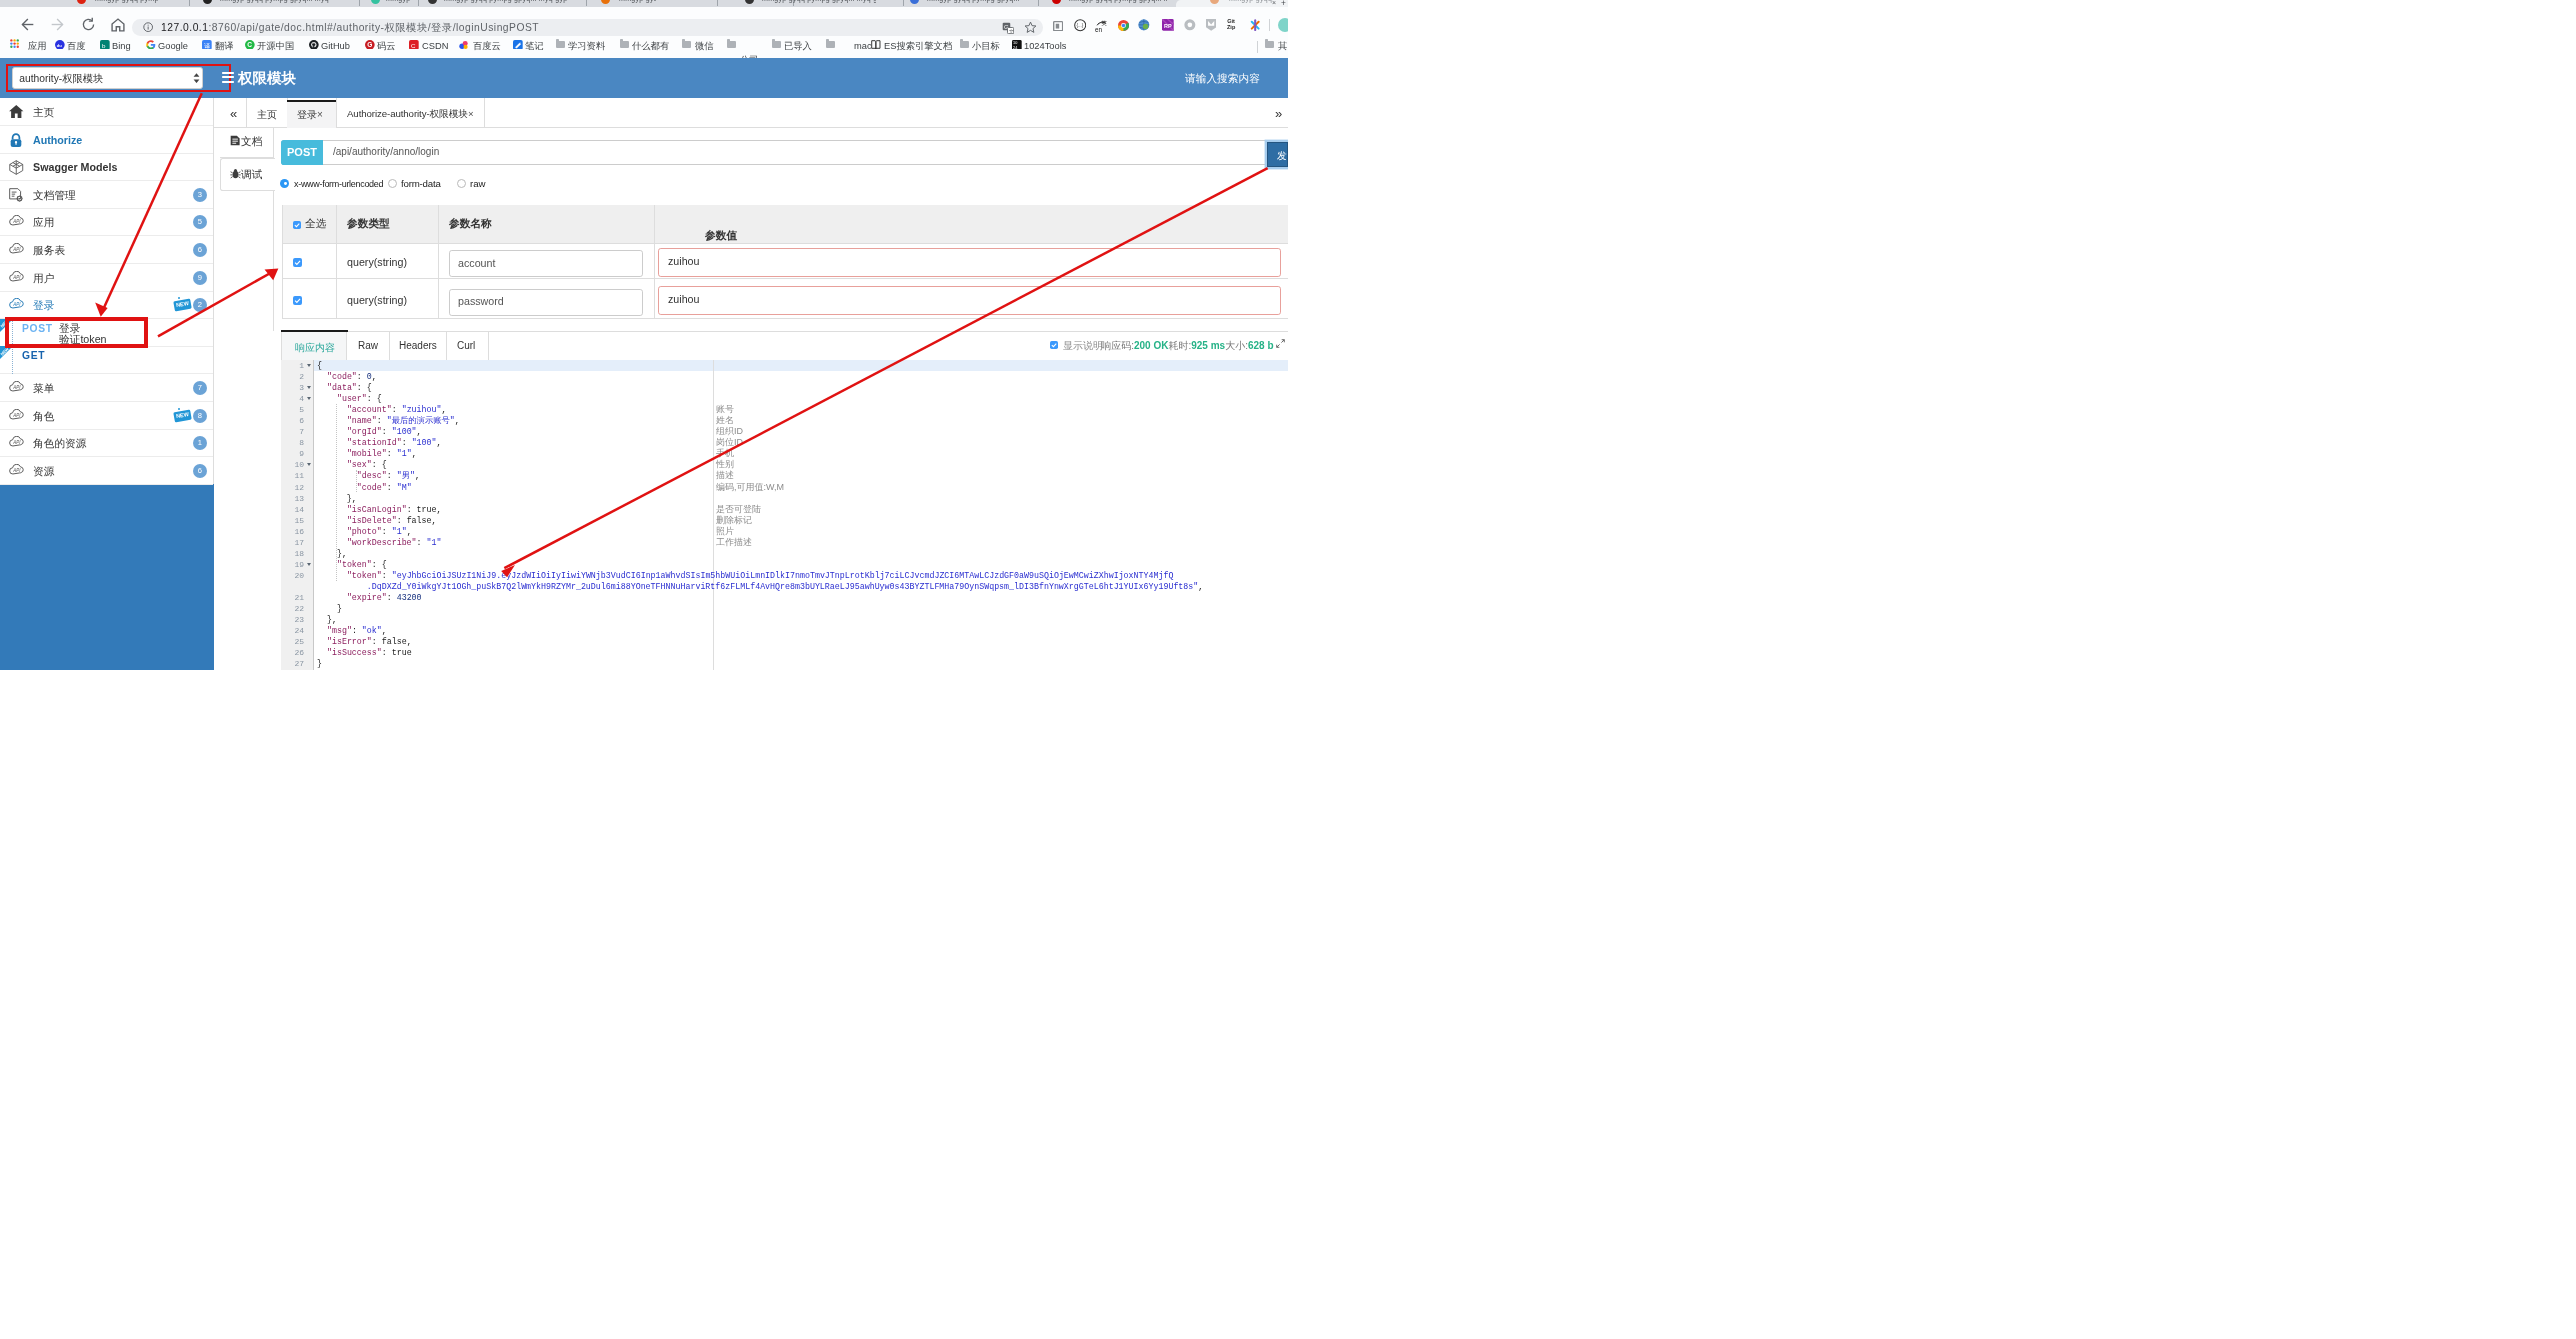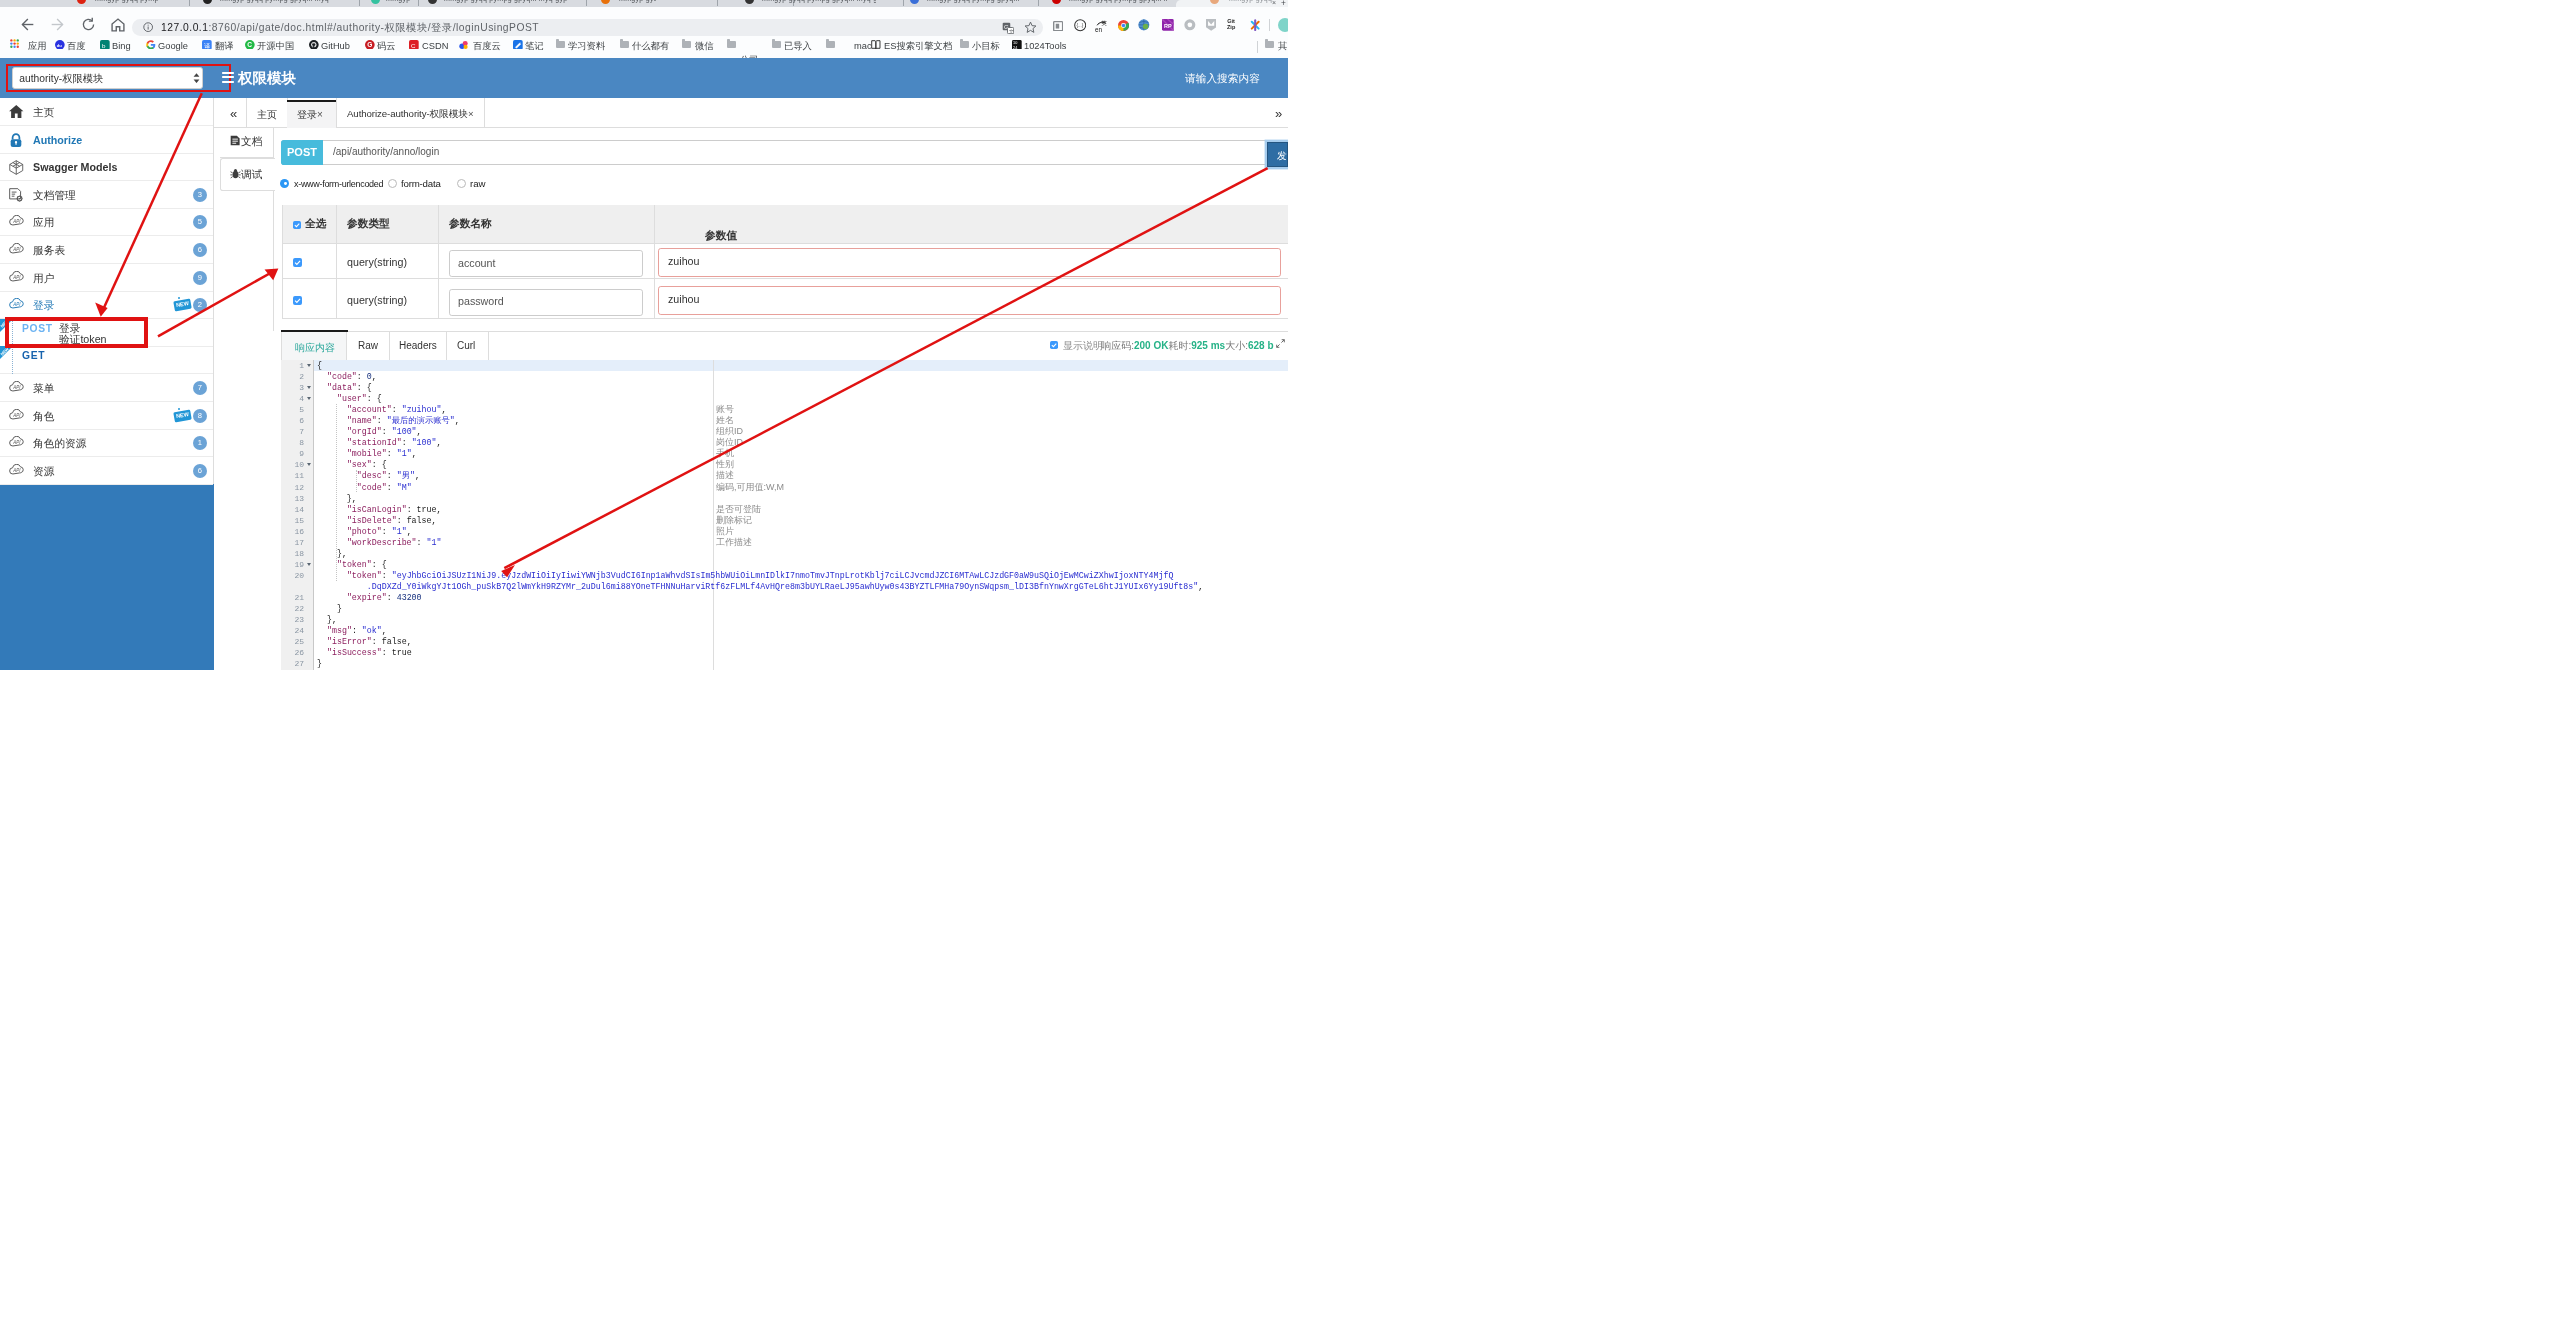--- a/index.html
+++ b/index.html
@@ -406,21 +406,21 @@
 <div class="ab" style="left:283px;top:205px;width:1005px;height:38px;background:#efefef"></div>
 <div class="ab" style="left:336px;top:205px;width:0.7px;height:114px;background:#ddd"></div>
 <div class="ab" style="left:438px;top:205px;width:0.7px;height:114px;background:#ddd"></div>
 <div class="ab" style="left:654px;top:205px;width:0.7px;height:114px;background:#ddd"></div>
 <div class="ab" style="left:282px;top:243px;width:1006px;height:0.7px;background:#ddd"></div>
 <div class="ab" style="left:282px;top:278px;width:1006px;height:0.7px;background:#ddd"></div>
 <div class="ab" style="left:293px;top:219px;width:8px;height:8px"><svg width="8" height="8" viewBox="0 0 14 14">
       <rect width="14" height="14" rx="3" fill="#3b99fc"></rect>
       <path d="M3.2 7.2 L6 10 L11 4.6" stroke="#fff" stroke-width="1.8" fill="none"></path>
     </svg></div>
-<div class="ab" style="left:305px;top:217px;font-size:10.7px;font-weight:bold;color:#333">全选</div>
+<div class="ab" style="left:305px;top:217px;font-size:10.7px;font-weight:normal;color:#333">全选</div>
 <div class="ab" style="left:347px;top:217px;font-size:10.7px;font-weight:bold;color:#333">参数类型</div>
 <div class="ab" style="left:449px;top:217px;font-size:10.7px;font-weight:bold;color:#333">参数名称</div>
 <div class="ab" style="left:705px;top:229px;font-size:10.7px;font-weight:bold;color:#333">参数值</div>
 <div class="ab" style="left:293px;top:257px;width:9px;height:9px"><svg width="9" height="9" viewBox="0 0 14 14">
       <rect width="14" height="14" rx="3" fill="#3b99fc"></rect>
       <path d="M3.2 7.2 L6 10 L11 4.6" stroke="#fff" stroke-width="1.8" fill="none"></path>
     </svg></div>
 <div class="ab" style="left:347px;top:256px;font-size:10.7px;color:#333">query(string)</div>
 <div class="ab" style="left:449px;top:250px;width:194px;height:27px;border:0.7px solid #ccc;border-radius:2.8px;background:#fff"></div>
 <div class="ab" style="left:458px;top:257px;font-size:10.7px;color:#555">account</div>

